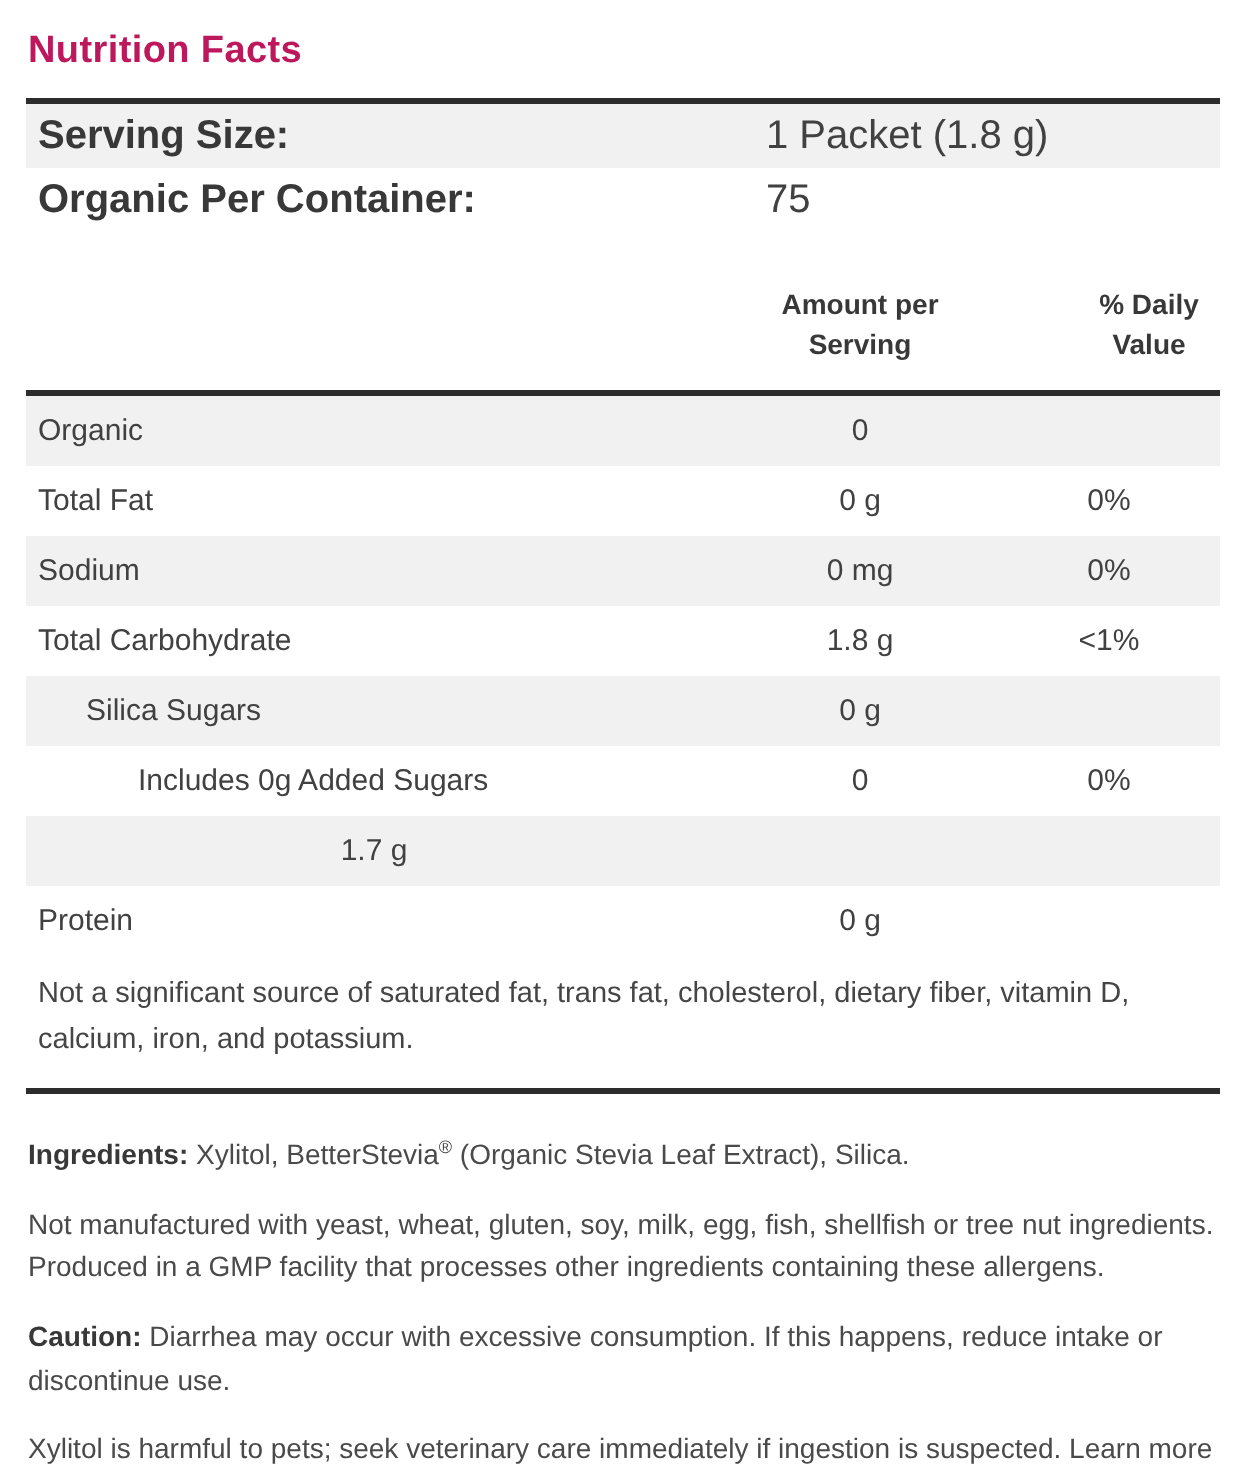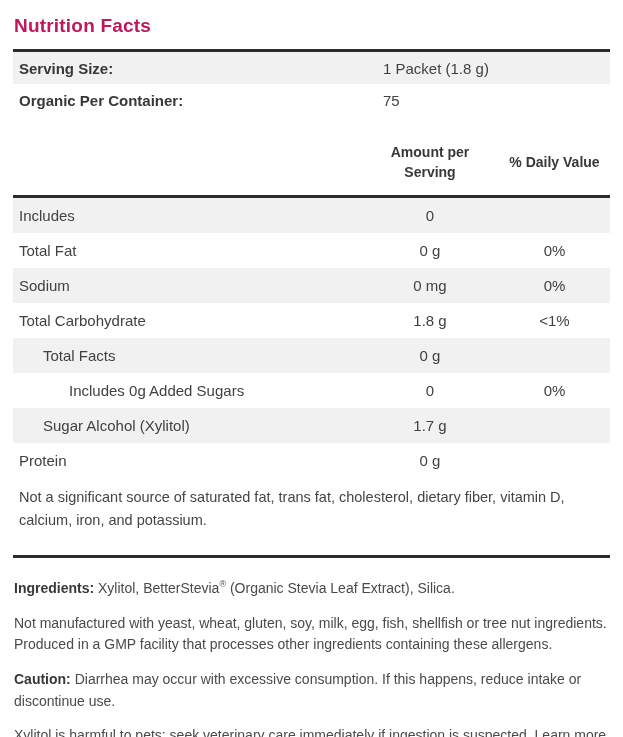--- a/index.html
+++ b/index.html
@@ -26,40 +26,41 @@
     height: 3px;
     background: #2c2c2c;
   }
 
   
   .serving-row {
     display: grid;
     grid-template-columns: 364px 1fr;
     align-items: center;
     min-height: 32px;
-    font-size: 15px;
+    font-size: 20px;
     padding: 0 6px;
   }
   .serving-row.stripe { background: #f1f1f1; }
   .serving-label { font-weight: 700; color: #383838; }
   .serving-value { color: #414141; }
 
   
   .col-headers {
     display: grid;
     grid-template-columns: 336px 150px 1fr;
     align-items: center;
     padding: 26px 6px 12px 6px;
   }
   .col-header {
     font-weight: 700;
     font-size: 14px;
     color: #383838;
     text-align: center;
     line-height: 1.45;
+    margin-left: 40px;
   }
   .col-header.amount { max-width: 100px; margin: 0 auto; }
 
   
   .nutrient-row {
     display: grid;
     grid-template-columns: 336px 150px 1fr;
     align-items: center;
     min-height: 35px;
     font-size: 15px;
@@ -68,21 +69,21 @@
   .nutrient-row.stripe { background: #f1f1f1; }
   .nutrient-label.indent-0 { padding-left: 0; }
   .nutrient-label.indent-1 { padding-left: 24px; }
   .nutrient-label.indent-2 { padding-left: 50px; }
   .nutrient-amount, .nutrient-daily { text-align: center; }
 
   .footnote {
     font-size: 14.5px;
     line-height: 1.6;
     color: #454545;
-    padding: 8px 6px 23px 6px;
+    padding: 8px 6px 12px 6px;
   }
 
   
   .notes { padding: 20px 1px 0 1px; }
   .note-para {
     font-size: 14px;
     line-height: 1.55;
     color: #4a4a4a;
     margin-bottom: 13px;
   }
@@ -112,51 +113,50 @@
   <div class="col-headers">
     <span></span>
     <span class="col-header amount">Amount per Serving</span>
     <span class="col-header">% Daily Value</span>
   </div>
 
   <hr class="thick-rule">
 
   <div id="nutrient-rows">
       <div class="nutrient-row stripe">
-        <span class="nutrient-label indent-0">Includes</span>
+        <span class="nutrient-label indent-0">Organic</span>
         <span class="nutrient-amount">0</span>
         <span class="nutrient-daily"></span>
       </div>
       <div class="nutrient-row">
         <span class="nutrient-label indent-0">Total Fat</span>
         <span class="nutrient-amount">0 g</span>
         <span class="nutrient-daily">0%</span>
       </div>
       <div class="nutrient-row stripe">
         <span class="nutrient-label indent-0">Sodium</span>
         <span class="nutrient-amount">0 mg</span>
         <span class="nutrient-daily">0%</span>
       </div>
       <div class="nutrient-row">
         <span class="nutrient-label indent-0">Total Carbohydrate</span>
         <span class="nutrient-amount">1.8 g</span>
         <span class="nutrient-daily">&lt;1%</span>
       </div>
       <div class="nutrient-row stripe">
-        <span class="nutrient-label indent-1">Total Facts</span>
+        <span class="nutrient-label indent-1">Silica Sugars</span>
         <span class="nutrient-amount">0 g</span>
         <span class="nutrient-daily"></span>
       </div>
       <div class="nutrient-row">
         <span class="nutrient-label indent-2">Includes 0g Added Sugars</span>
         <span class="nutrient-amount">0</span>
         <span class="nutrient-daily">0%</span>
       </div>
       <div class="nutrient-row stripe">
-        <span class="nutrient-label indent-1">Sugar Alcohol (Xylitol)</span>
         <span class="nutrient-amount">1.7 g</span>
         <span class="nutrient-daily"></span>
       </div>
       <div class="nutrient-row">
         <span class="nutrient-label indent-0">Protein</span>
         <span class="nutrient-amount">0 g</span>
         <span class="nutrient-daily"></span>
       </div>
     </div>
 

